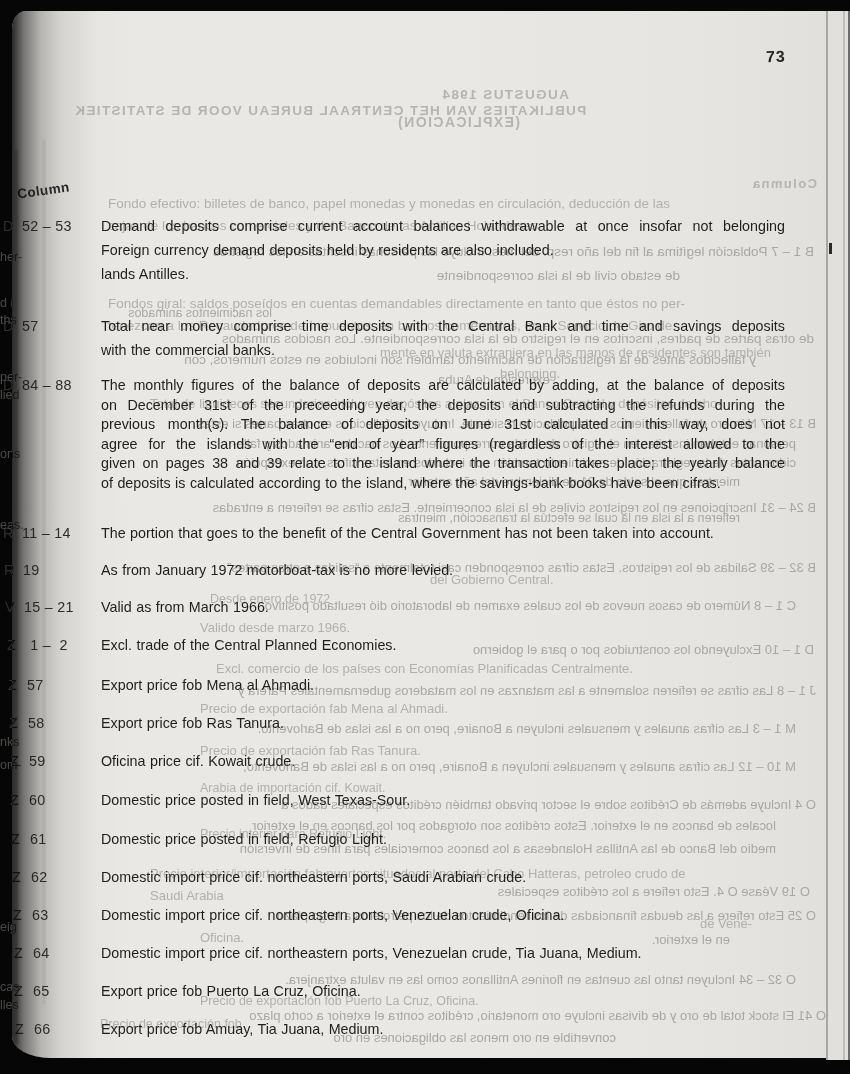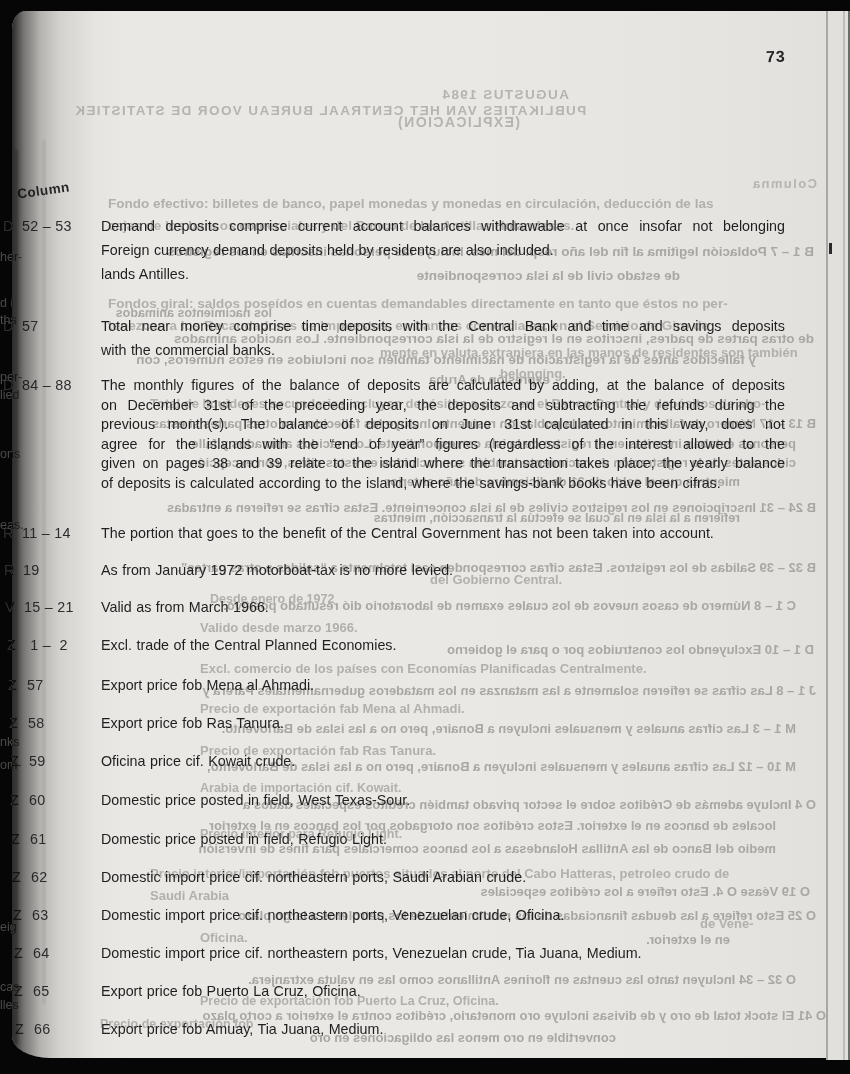--- a/index.html
+++ b/index.html
@@ -31,21 +31,21 @@
     transform:rotate(-8deg);letter-spacing:.4px;}
 
   .entry{position:absolute;left:0;width:850px;}
   .entry .letter{position:absolute;top:0;color:#2e2e2e;}
   .entry .cols{position:absolute;top:0;white-space:pre;color:#242424;letter-spacing:.3px;}
   .entry .text{position:absolute;left:101px;width:684px;word-spacing:.5px;}
   .line{min-height:1em;}
   .line.j{text-align:justify;text-align-last:justify;}
 
   
-  .ghost{position:absolute;white-space:nowrap;overflow:hidden;color:#b2b0ac;filter:blur(.4px);font-weight:bold;}
+  .ghost{position:absolute;white-space:nowrap;overflow:hidden;color:#b2b0ac;filter:blur(.4px);}
   .ghost.m{transform:scaleX(-1);color:#a9a7a4;}
   .ghost.b{font-weight:bold;letter-spacing:1.4px;color:#b6b4b0;}
   .ghost.ctr{text-align:center;}
 
   .frag{position:absolute;left:0;color:#4c4a48;font-size:12.5px;filter:blur(.3px);}
 </style>
 </head>
 <body>
 
 <div id="scan">
@@ -81,21 +81,21 @@
         <div class="ghost m" style="left: 56px; top: 455px; width: 740px; font-size: 13px;">cidos antes de la registración de nacimiento también son incluidos en estas cifras, con excepción</div>
         <div class="ghost m" style="left: 120px; top: 474px; width: 620px; font-size: 13px;">mientras que el saldo de 31 de diciembre del año anterior</div>
         <div class="ghost m" style="left: 56px; top: 500px; width: 760px; font-size: 13px;">B  24 – 31    Inscripciones en los registros civiles de la isla concerniente. Estas cifras se refieren a entradas</div>
         <div class="ghost m" style="left: 100px; top: 511px; width: 640px; font-size: 12.5px;">refieren a la isla en la cual se efectúa la transacción, mientras</div>
         <div class="ghost m" style="left: 56px; top: 560px; width: 760px; font-size: 13px;">B  32 – 39    Salidas de los registros. Estas cifras corresponden casi totalmente a “salidas a otras partes”.</div>
         <div class="ghost" style="left: 430px; top: 572px; width: 240px; font-size: 13px;">del Gobierno Central.</div>
         <div class="ghost" style="left: 210px; top: 592px; width: 230px; font-size: 12.5px;">Desde enero de 1972</div>
         <div class="ghost m" style="left: 56px; top: 598px; width: 740px; font-size: 13px;">C  1 – 8    Número de casos nuevos de los cuales examen de laboratorio dió resultado positivo.</div>
         <div class="ghost" style="left: 200px; top: 620px; width: 280px; font-size: 13px;">Valido desde marzo 1966.</div>
         <div class="ghost m" style="left: 200px; top: 642px; width: 614px; font-size: 13px;">D  1 – 10    Excluyendo los construidos por o para el gobierno</div>
-        <div class="ghost" style="left: 200px; top: 661px; width: 540px; font-size: 13px;">Excl. comercio de los países con Economías Planificadas Centralmente.</div>
+        <div class="ghost" style="left: 216px; top: 661px; width: 540px; font-size: 13px;">Excl. comercio de los países con Economías Planificadas Centralmente.</div>
         <div class="ghost m" style="left: 56px; top: 683px; width: 760px; font-size: 13px;">J  1 – 8    Las cifras se refieren solamente a las matanzas en los mataderos gubernamentales Parera y</div>
         <div class="ghost" style="left: 200px; top: 701px; width: 400px; font-size: 13px;">Precio de exportación fab Mena al Ahmadi.</div>
         <div class="ghost m" style="left: 56px; top: 721px; width: 740px; font-size: 13px;">M  1 – 3    Las cifras anuales y mensuales incluyen a Bonaire, pero no a las islas de Barlovento.</div>
         <div class="ghost" style="left: 200px; top: 743px; width: 370px; font-size: 13px;">Precio de exportación fab Ras Tanura.</div>
         <div class="ghost m" style="left: 56px; top: 759px; width: 740px; font-size: 13px;">M  10 – 12    Las cifras anuales y mensuales incluyen a Bonaire, pero no a las islas de Barlovento,</div>
         <div class="ghost" style="left: 200px; top: 781px; width: 330px; font-size: 12.5px;">Arabia de importación cif. Kowait.</div>
         <div class="ghost m" style="left: 56px; top: 797px; width: 760px; font-size: 13px;">O  4    Incluye además de Créditos sobre el sector privado también créditos especiales dados a</div>
         <div class="ghost m" style="left: 56px; top: 818px; width: 720px; font-size: 13px;">locales de bancos en el exterior. Estos créditos son otorgados por los bancos en el exterior</div>
         <div class="ghost" style="left: 200px; top: 827px; width: 320px; font-size: 12.5px;">Precio interior para Refugio Light.</div>
         <div class="ghost m" style="left: 56px; top: 841px; width: 720px; font-size: 13px;">medio del Banco de las Antillas Holandesas a los bancos comerciales para fines de inversión</div>

